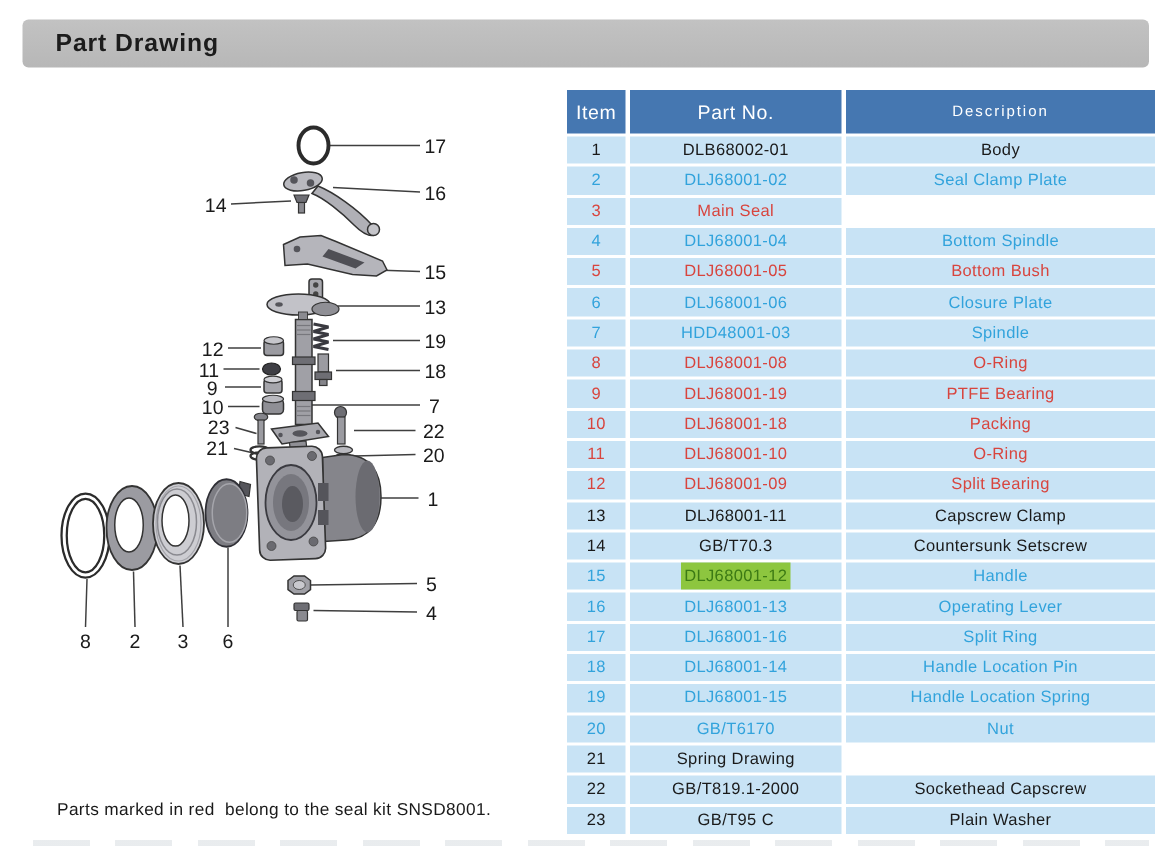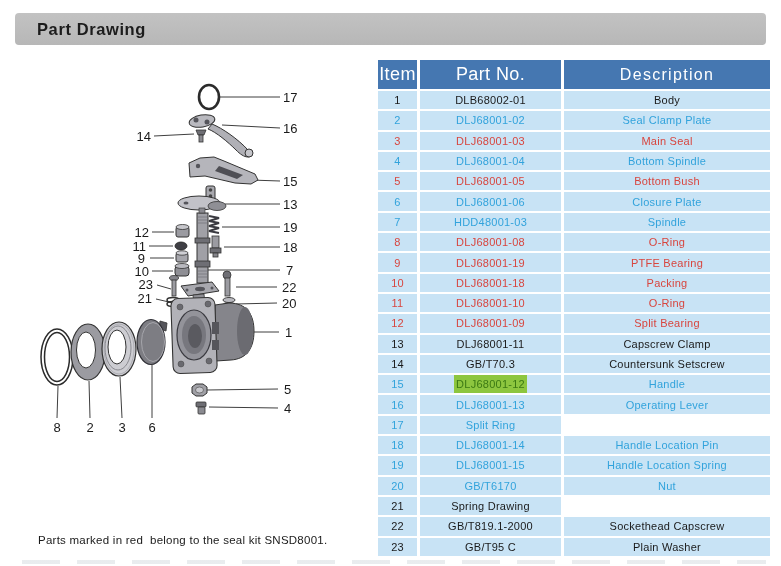--- a/index.html
+++ b/index.html
@@ -13,23 +13,23 @@
     border-radius:4px;display:flex;align-items:center;
     padding-left:22px;box-sizing:border-box;
     font-size:16.5px;font-weight:600;color:#1c1c1c;letter-spacing:.6px;
   }
   .diagram{position:absolute;left:10px;top:70px;}
   .parts-table{position:absolute;left:378px;top:60px;width:392px;}
   .thead,.trow{display:grid;grid-template-columns:39px 141px 206px;column-gap:3px;}
   .thead{height:29px;margin-bottom:2px;}
   .thead .cell{
     background:var(--header-bg,#4577b1);color:#ffffff;
-    font-size:18px;letter-spacing:.4px;
-  }
-  .thead .cell.desc-h{font-size:16px;letter-spacing:1.3px;}
+    font-size:13px;letter-spacing:.4px;
+  }
+  .thead .cell.desc-h{font-size:10px;letter-spacing:1.3px;}
   .tbody{display:flex;flex-direction:column;gap:2px;}
   .trow{height:18.3px;}
   .cell{display:flex;align-items:center;justify-content:center;overflow:hidden;white-space:nowrap;}
   .trow .cell{background:var(--row-bg,#c8e3f5);font-size:11px;letter-spacing:.25px;}
   .c-black{color:var(--ink-black,#1a1a1a);}
   .c-blue{color:var(--ink-blue,#32a3dc);}
   .c-red{color:var(--ink-red,#d8453e);}
   .hl{background:var(--hl-bg,#8dc63f);color:var(--hl-text,#3c7a14);padding:5px 2px;}
   .notes{
     position:absolute;left:38px;top:489px;
@@ -266,21 +266,20 @@
         <div class="cell c-black">DLB68002-01</div>
         <div class="cell c-black">Body</div>
       </div>
       <div class="trow">
         <div class="cell c-blue">2</div>
         <div class="cell c-blue">DLJ68001-02</div>
         <div class="cell c-blue">Seal Clamp Plate</div>
       </div>
       <div class="trow">
         <div class="cell c-red">3</div>
-        <div class="cell c-red">DLJ68001-03</div>
         <div class="cell c-red">Main Seal</div>
       </div>
       <div class="trow">
         <div class="cell c-blue">4</div>
         <div class="cell c-blue">DLJ68001-04</div>
         <div class="cell c-blue">Bottom Spindle</div>
       </div>
       <div class="trow">
         <div class="cell c-red">5</div>
         <div class="cell c-red">DLJ68001-05</div>
@@ -338,20 +337,21 @@
         </div>
         <div class="cell c-blue">Handle</div>
       </div>
       <div class="trow">
         <div class="cell c-blue">16</div>
         <div class="cell c-blue">DLJ68001-13</div>
         <div class="cell c-blue">Operating Lever</div>
       </div>
       <div class="trow">
         <div class="cell c-blue">17</div>
+        <div class="cell c-blue">DLJ68001-16</div>
         <div class="cell c-blue">Split Ring</div>
       </div>
       <div class="trow">
         <div class="cell c-blue">18</div>
         <div class="cell c-blue">DLJ68001-14</div>
         <div class="cell c-blue">Handle Location Pin</div>
       </div>
       <div class="trow">
         <div class="cell c-blue">19</div>
         <div class="cell c-blue">DLJ68001-15</div>

